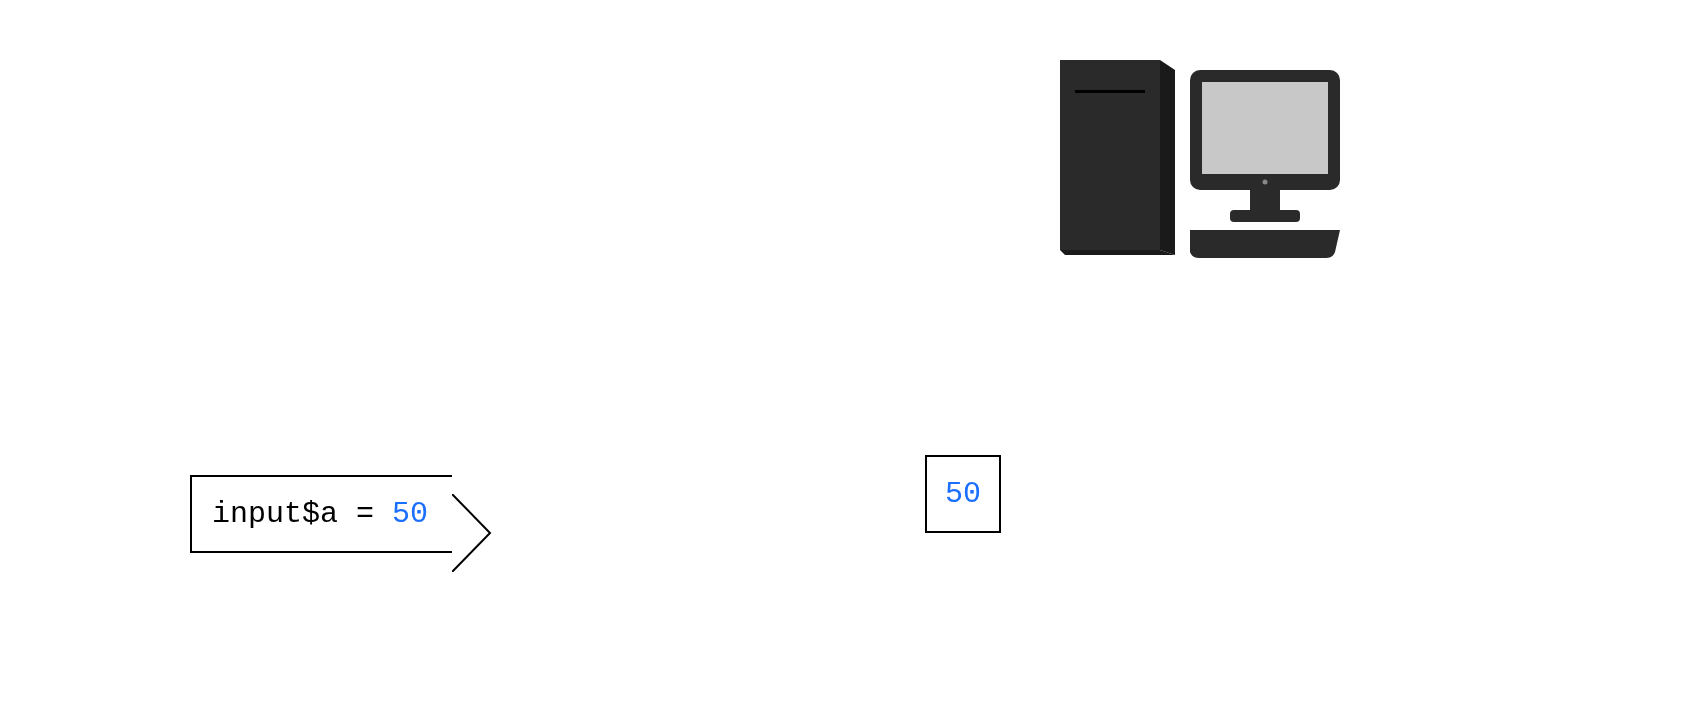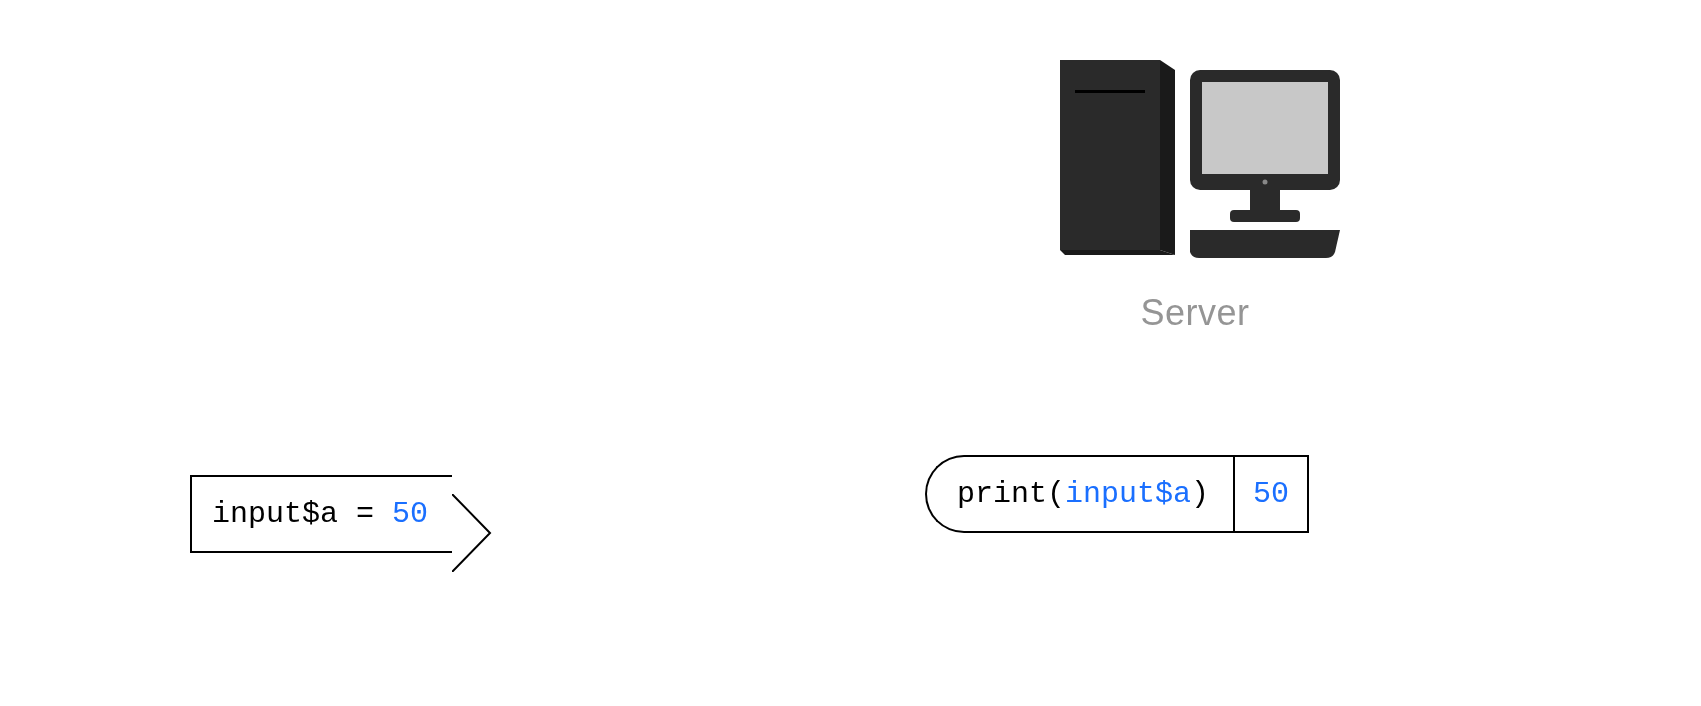--- a/index.html
+++ b/index.html
@@ -114,32 +114,28 @@
         <circle cx="215" cy="132" r="2.5" fill="#888"></circle>
         <rect x="200" y="140" width="30" height="22" fill="#2a2a2a"></rect>
         <rect x="180" y="160" width="70" height="12" rx="4" fill="#2a2a2a"></rect>
       </g>
 
       <g>
         <path d="M 140 180 L 290 180 L 285 202 Q 283 208 276 208 L 149 208 Q 142 208 140 202 Z" fill="#2a2a2a"></path>
       </g>
     </svg>
   </span>
-  <div class="server-label">Server</div>
 </div>
 
 <div class="code-box-left">
   <div class="code-box-left-inner">
     <span class="black">input$a = </span><span class="blue">50</span>
   </div>
   <span class="arrow-right">
     <svg width="40" height="78" viewBox="0 0 40 78">
       <polyline points="0,0 38,39 0,78" fill="none" stroke="#000" stroke-width="2"></polyline>
     </svg>
   </span>
 </div>
 
 <div class="code-box-right">
-  <div class="code-box-right-main">
-    <span class="black">print(</span><span class="blue">input$a</span><span class="black">)</span>
-  </div>
   <div class="code-box-right-value">50</div>
 </div>
 
 </body></html>

